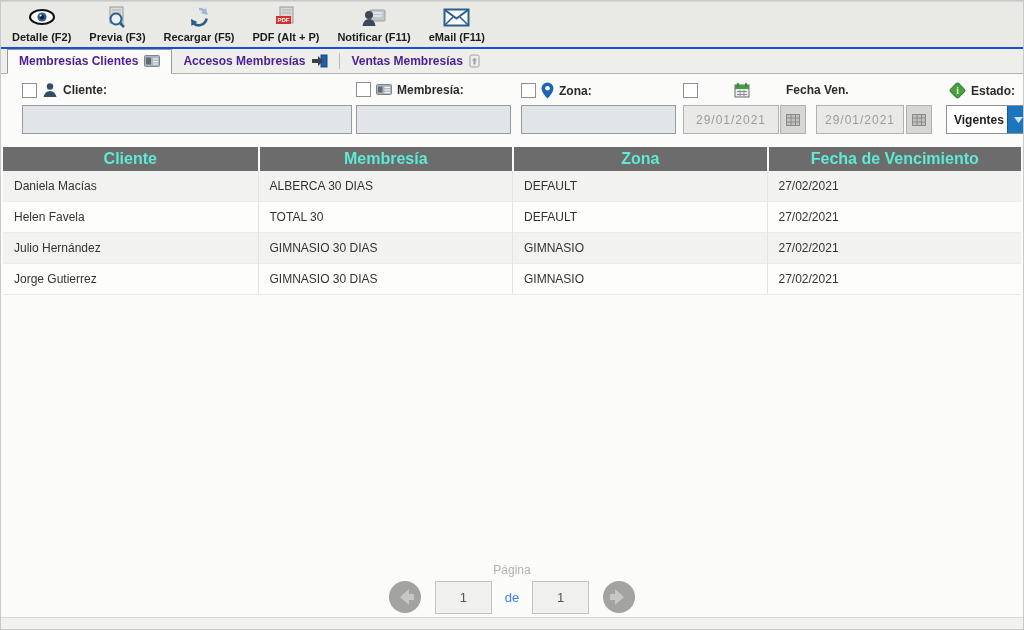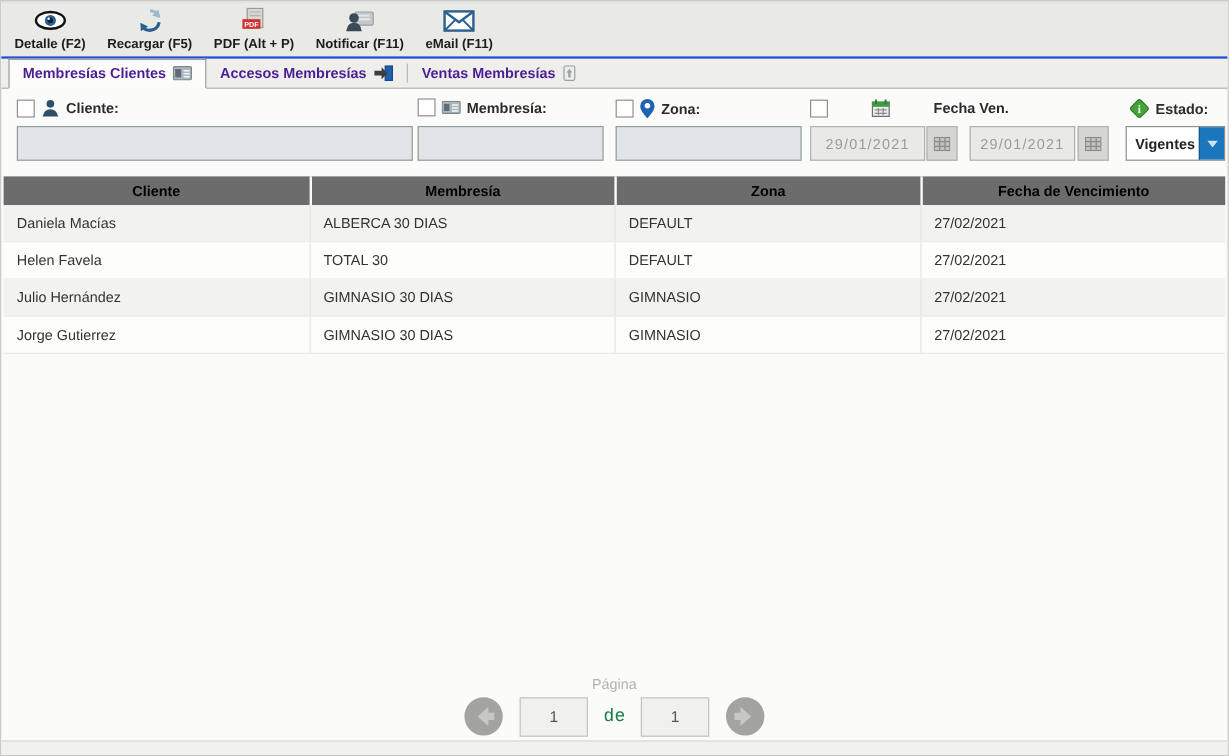--- a/index.html
+++ b/index.html
@@ -39,21 +39,21 @@
     display:flex; align-items:center; gap:6px;
     font-size:12px; font-weight:bold; color:#4c1d95;
     padding:4px 11px 5px 11px; cursor:pointer; white-space:nowrap;
   }
   .tab.active {
     background:#fcfcfb; border:1px solid #9a9a98; border-bottom:1px solid #fcfcfb;
     margin-bottom:-1px;
   }
   .tab-sep { width:1px; height:16px; background:#b9b9b7; margin-bottom:4px; }
   
-  .filters { position:absolute; top:74px; left:4px; right:0; height:72px; }
+  .filters { position:absolute; top:74px; left:12px; right:0; height:72px; }
   .fl-row { position:absolute; top:7px; display:flex; align-items:center; gap:5px; }
   .fl-row .flabel { font-size:12px; font-weight:bold; color:#2b2b2b; }
   .cbx {
     width:15px; height:15px; background:#fff; border:1px solid #8f8f8d;
     display:inline-block; cursor:pointer;
   }
   .txt {
     position:absolute; top:30px; height:29px;
     background:#e2e5e7; border:1px solid #949ca1;
     font-family:"Liberation Sans",sans-serif; font-size:12px; padding:0 6px; color:#333;
@@ -77,42 +77,42 @@
   .estado-box .eval { flex:1; font-size:12px; font-weight:bold; color:#222; padding-left:7px; }
   .estado-btn {
     width:21px; height:27px; background:#1b76be; border-left:1px solid #135a94;
     display:flex; align-items:center; justify-content:center; cursor:pointer;
   }
   
   .grid { position:absolute; top:146px; left:2px; right:2px; }
   .grow { display:grid; grid-template-columns:repeat(4,1fr); }
   .ghead { background:#6c6c6c; height:24px; }
   .ghead .gcell {
-    color:#000000; font-size:12px; font-weight:bold;
+    color:#5eead4; font-size:16px; font-weight:bold;
     display:flex; align-items:center; justify-content:center;
     border-left:2px solid #fbfbfa;
   }
   .ghead .gcell:first-child { border-left:none; }
   .gbody .grow { height:31px; border-bottom:1px solid #ebebea; }
   .gbody .grow:nth-child(odd) { background:#f2f2f0; }
   .gbody .grow:nth-child(even) { background:#fdfdfc; }
   .gbody .gcell {
     font-size:12px; color:#333; display:flex; align-items:center;
     padding-left:11px; border-left:1px solid #e3e3e1; overflow:hidden; white-space:nowrap;
   }
   .gbody .gcell:first-child { border-left:none; }
   
   .pager { position:absolute; top:562px; left:0; right:0; text-align:center; }
   .pager .ptitle { font-size:12px; color:#b2b2b0; }
   .pctrl { margin-top:3px; display:flex; align-items:center; justify-content:center; gap:13px; }
   .pginput {
     width:57px; height:33px; background:#f0f0ee; border:1px solid #c3c3c1;
     text-align:center; font-size:13px; color:#555; font-family:"Liberation Sans",sans-serif;
   }
-  .pde { font-size:15px; color:#15803d;font-family:Liberation Mono, monospace; }
+  .pde { font-size:13px; color:#3b82f6; }
   .parrow { width:34px; height:34px; cursor:pointer; }
   
   .footer {
     position:absolute; left:0; right:0; bottom:0; height:12px;
     background:#f1f1ee; border-top:1px solid #d8d8d6;
   }
 </style>
 </head>
 <body>
 
@@ -123,20 +123,32 @@
       <svg width="28" height="18" viewBox="0 0 28 18">
         <ellipse cx="14" cy="9" rx="12" ry="7" fill="#fff" stroke="#111" stroke-width="2"></ellipse>
         <circle cx="14" cy="9" r="4.6" fill="#2b5f8e"></circle>
         <circle cx="14" cy="9" r="2.2" fill="#0b2233"></circle>
         <circle cx="12.6" cy="7.6" r="1" fill="#fff"></circle>
       </svg>
     </span>
     <span class="tlbl">Detalle (F2)</span>
   </div>
 
+  <div class="tbtn">
+    <span class="ticon">
+      <svg width="20" height="22" viewBox="0 0 20 22">
+        <rect x="3" y="1" width="13" height="16" fill="#dcdcda" stroke="#9a9a98"></rect>
+        <line x1="5" y1="4" x2="14" y2="4" stroke="#aeaeac"></line>
+        <line x1="5" y1="7" x2="14" y2="7" stroke="#aeaeac"></line>
+        <circle cx="9" cy="13" r="5.5" fill="#e8f0f8" stroke="#2b5f8e" stroke-width="2"></circle>
+        <line x1="13" y1="17" x2="17" y2="21" stroke="#2b5f8e" stroke-width="2.5"></line>
+      </svg>
+    </span>
+    <span class="tlbl">Previa (F3)</span>
+  </div>
 
   <div class="tbtn">
     <span class="ticon">
       <svg width="22" height="22" viewBox="0 0 22 22">
         <path d="M11 3 a8 8 0 0 1 7.4 5" fill="none" stroke="#9db8ce" stroke-width="2.6"></path>
         <path d="M18.6 12.5 a8 8 0 0 1 -13.5 4.5" fill="none" stroke="#2b5f8e" stroke-width="2.6"></path>
         <polygon points="18,2 19.5,9 12.8,7" fill="#9db8ce"></polygon>
         <polygon points="3.4,20 3,13 9.4,16" fill="#2b5f8e"></polygon>
       </svg>
     </span>

